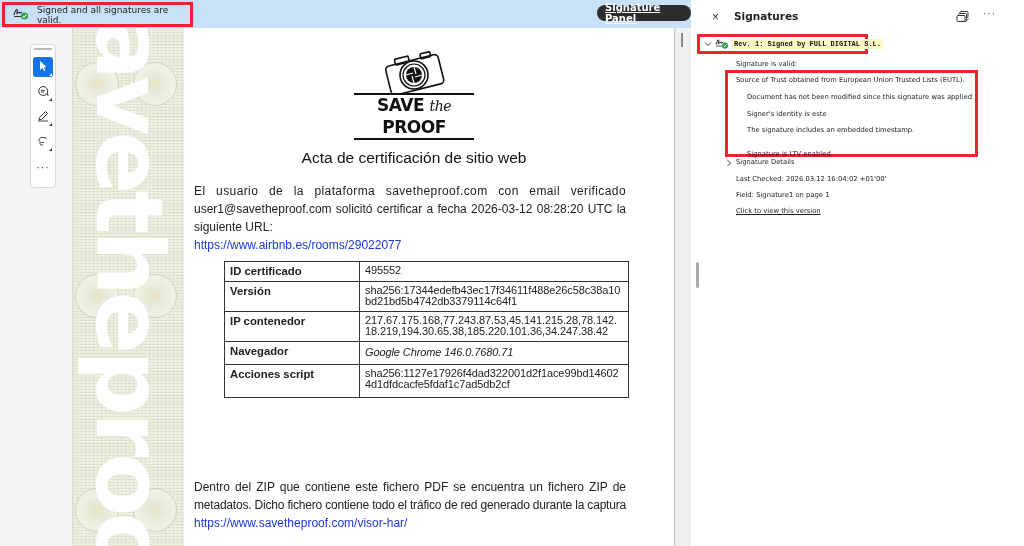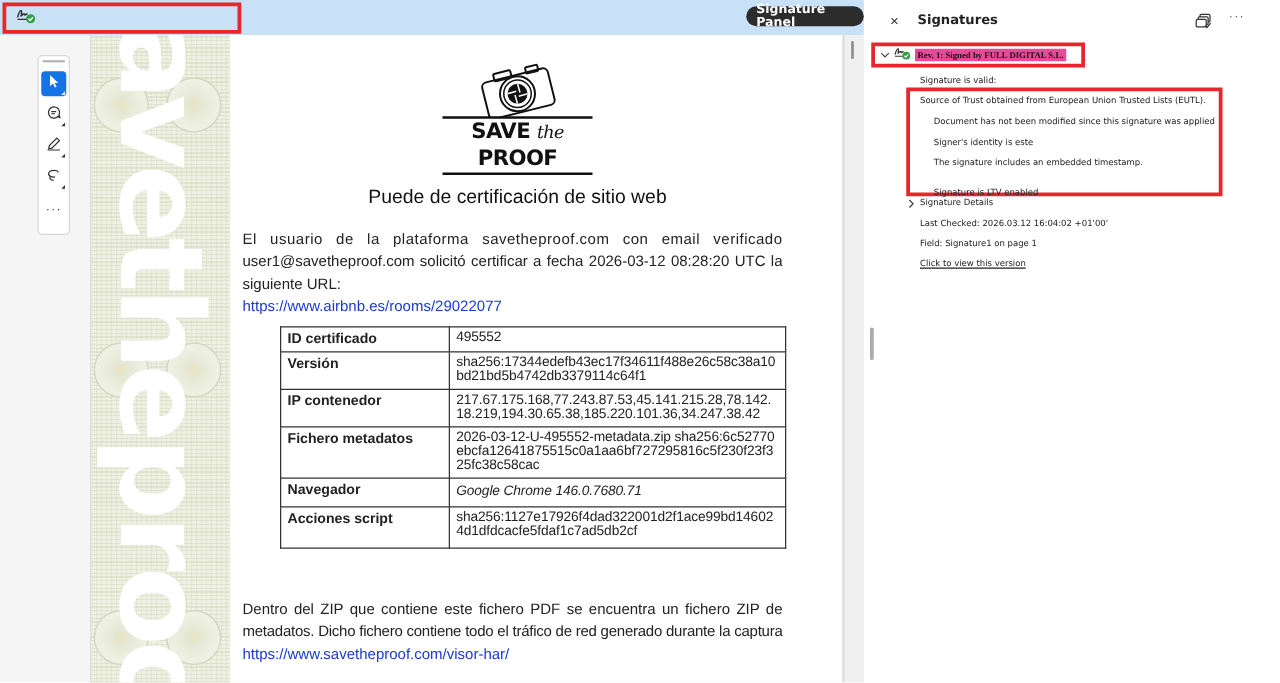--- a/index.html
+++ b/index.html
@@ -4,21 +4,21 @@
 <style>
   * { box-sizing: border-box; margin: 0; padding: 0; }
   html, body { width: 1024px; height: 546px; overflow: hidden; background: #ffffff; font-family: "Liberation Sans", sans-serif; }
   .app { position: relative; width: 1024px; height: 546px; }
 
   
   .viewer { position: absolute; left: 0; top: 0; width: 691px; height: 546px; background: #f5f5f5; }
   .sig-bar { position: absolute; left: 0; top: 0; width: 691px; height: 28px; background: #c9e1f6; }
   .sig-status { position: absolute; left: 2px; top: 2px; height: 25px; width: 191px; border: 3px solid #e8262c; display: flex; align-items: center; padding-left: 8px; gap: 8px; background: #c9e1f6; }
   .sig-status-text { font-size: 9px; color: #222; font-family: "DejaVu Sans", sans-serif; }
-  .sig-panel-btn { position: absolute; left: 597px; top: 5px; height: 16px; padding: 0 8px; border-radius: 10px; background: #2c2c2c; color: #fff; font-size: 10px; font-weight: bold; display: flex; align-items: center; font-family: "DejaVu Sans", sans-serif; }
+  .sig-panel-btn { position: absolute; left: 597px; top: 5px; height: 16px; padding: 0 8px; border-radius: 10px; background: #2c2c2c; color: #fff; font-size: 10px; font-weight: bold; display: flex; align-items: center; font-family: "DejaVu Sans", sans-serif; text-decoration: underline; }
 
   .toolbar { position: absolute; left: 30px; top: 44px; width: 26px; height: 144px; background: #fff; border: 1px solid #d8d8d8; border-radius: 4px; display: flex; flex-direction: column; align-items: center; padding-top: 3px; gap: 5px; }
   .toolbar .grip { width: 18px; height: 2px; background: #bbb; border-radius: 1px; margin-bottom: 2px; }
   .tool { width: 20px; height: 20px; display: flex; align-items: center; justify-content: center; border-radius: 3px; position: relative; }
   .tool.active { background: #1473e6; }
   .tool .corner { position: absolute; right: 1px; bottom: 1px; width: 0; height: 0; border-left: 3px solid transparent; border-bottom: 3px solid #333; }
   .tool.active .corner { border-bottom-color: #fff; }
   .tool-more { font-size: 10px; color: #333; letter-spacing: 1px; }
 
   .page { position: absolute; left: 72px; top: 28px; width: 603px; height: 518px; background: #fff; border-left: 1px solid #ddd; border-right: 1px solid #ccc; }
@@ -51,21 +51,21 @@
   
   .panel { position: absolute; left: 700px; top: 0; width: 324px; height: 546px; background: #fff; }
   .panel-header { position: absolute; left: 0; top: 0; width: 324px; height: 34px; }
   .close-x { position: absolute; left: 12px; top: 10px; font-size: 12px; color: #333; }
   .panel-title { position: absolute; left: 34px; top: 10px; font-size: 10.5px; font-weight: bold; color: #222; font-family: "DejaVu Sans", sans-serif; }
   .hdr-icon { position: absolute; left: 256px; top: 10px; width: 14px; height: 14px; }
   .hdr-more { position: absolute; left: 283px; top: 8px; font-size: 10px; color: #555; letter-spacing: 1px; }
 
   .rev-row { position: absolute; left: -3px; top: 34px; width: 171px; height: 20px; border: 3px solid #e8262c; display: flex; align-items: center; padding-left: 4px; gap: 3px; }
   .rev-row .chev { font-size: 9px; color: #444; width: 8px; }
-  .rev-label { font-size: 7px; font-weight: bold; color: #111; background: #ec4899; padding: 1px 2px; font-family: Liberation Serif, serif; white-space: nowrap; }
+  .rev-label { font-size: 7px; font-weight: bold; color: #111; background: #fef9c3; padding: 1px 2px; font-family: Liberation Mono, monospace; white-space: nowrap; }
 
   .sig-line { position: absolute; font-size: 6.8px; color: #222; white-space: nowrap; font-family: "DejaVu Sans", sans-serif; }
   .trust-box { position: absolute; left: 25px; top: 70px; width: 253px; height: 87px; border: 3px solid #e8262c; }
   .details-chev { position: absolute; left: 26px; top: 159px; font-size: 8px; color: #444; }
   .view-link { text-decoration: underline; }
 </style>
 </head>
 <body>
 
 <div class="app">
@@ -74,20 +74,21 @@
     <div class="sig-bar">
       <div class="sig-status">
         <span>
           <svg width="16" height="14" viewBox="0 0 16 14">
             <path d="M1 9 C3 2,5 2,4 7 C3 10,6 4,7 7 L9 6" fill="none" stroke="#333" stroke-width="1.2"></path>
             <line x1="1" y1="10.5" x2="9" y2="10.5" stroke="#333" stroke-width="1"></line>
             <circle cx="11.5" cy="10" r="3.6" fill="#2ea043"></circle>
             <path d="M9.8 10 L11.1 11.3 L13.3 8.8" fill="none" stroke="#fff" stroke-width="1.1"></path>
           </svg>
         </span>
+        <span class="sig-status-text">Signed and all signatures are valid.</span>
       </div>
       <div class="sig-panel-btn">Signature Panel</div>
     </div>
 
     <div class="toolbar">
       <div class="grip"></div>
       <div class="tool active">
         <span>
           <svg width="10" height="12" viewBox="0 0 10 12">
               <path d="M2 1 L2 10 L4.3 7.8 L6 11 L7.3 10.4 L5.7 7.3 L8.6 7.3 Z" fill="#fff"></path>
@@ -153,21 +154,21 @@
               <circle cx="60" cy="27" r="11" fill="none" stroke="#111" stroke-width="1.2"></circle>
               <circle cx="60" cy="27" r="8" fill="#111"></circle>
               <path d="M60 19 L62 26 M68 27 L61 29 M60 35 L58 28 M52 27 L59 25" stroke="#fff" stroke-width="1.2"></path>
             </svg>
           </span>
           <div class="logo-text">
             <span>SAVE</span> <small>the</small> <span>PROOF</span>
           </div>
         </div>
 
-        <div class="doc-title">Puede de certificación de sitio web</div>
+        <div class="doc-title">Acta de certificación de sitio web</div>
 
         <div class="para p1">
           <span class="just-line" style="letter-spacing:0.4px;">El usuario de la plataforma savetheproof.com con email verificado</span>
           <span class="just-line">user1@savetheproof.com solicitó certificar a fecha 2026-03-12 08:28:20 UTC la</span>
           <span style="display:block;">siguiente URL:</span>
           <span class="link">https://www.airbnb.es/rooms/29022077</span>
         </div>
 
         <table class="cert">
           <tbody>
@@ -175,24 +176,20 @@
             <td class="k">ID certificado</td>
             <td class="v">495552</td>
           </tr>
           <tr>
             <td class="k">Versión</td>
             <td class="v" style="">sha256:17344edefb43ec17f34611f488e26c58c38a10bd21bd5b4742db3379114c64f1</td>
           </tr>
           <tr>
             <td class="k">IP contenedor</td>
             <td class="v">217.67.175.168,77.243.87.53,45.141.215.28,78.142.18.219,194.30.65.38,185.220.101.36,34.247.38.42</td>
-          </tr>
-          <tr>
-            <td class="k">Fichero metadatos</td>
-            <td class="v">2026-03-12-U-495552-metadata.zip sha256:6c52770ebcfa12641875515c0a1aa6bf727295816c5f230f23f325fc38c58cac</td>
           </tr>
           <tr>
             <td class="k">Navegador</td>
             <td class="v" style="padding-top:5px;padding-bottom:6px;font-style:italic;">Google Chrome 146.0.7680.71</td>
           </tr>
           <tr>
             <td class="k">Acciones script</td>
             <td class="v" style="padding-bottom:7px;">sha256:1127e17926f4dad322001d2f1ace99bd146024d1dfdcacfe5fdaf1c7ad5db2cf</td>
           </tr>
         </tbody>

